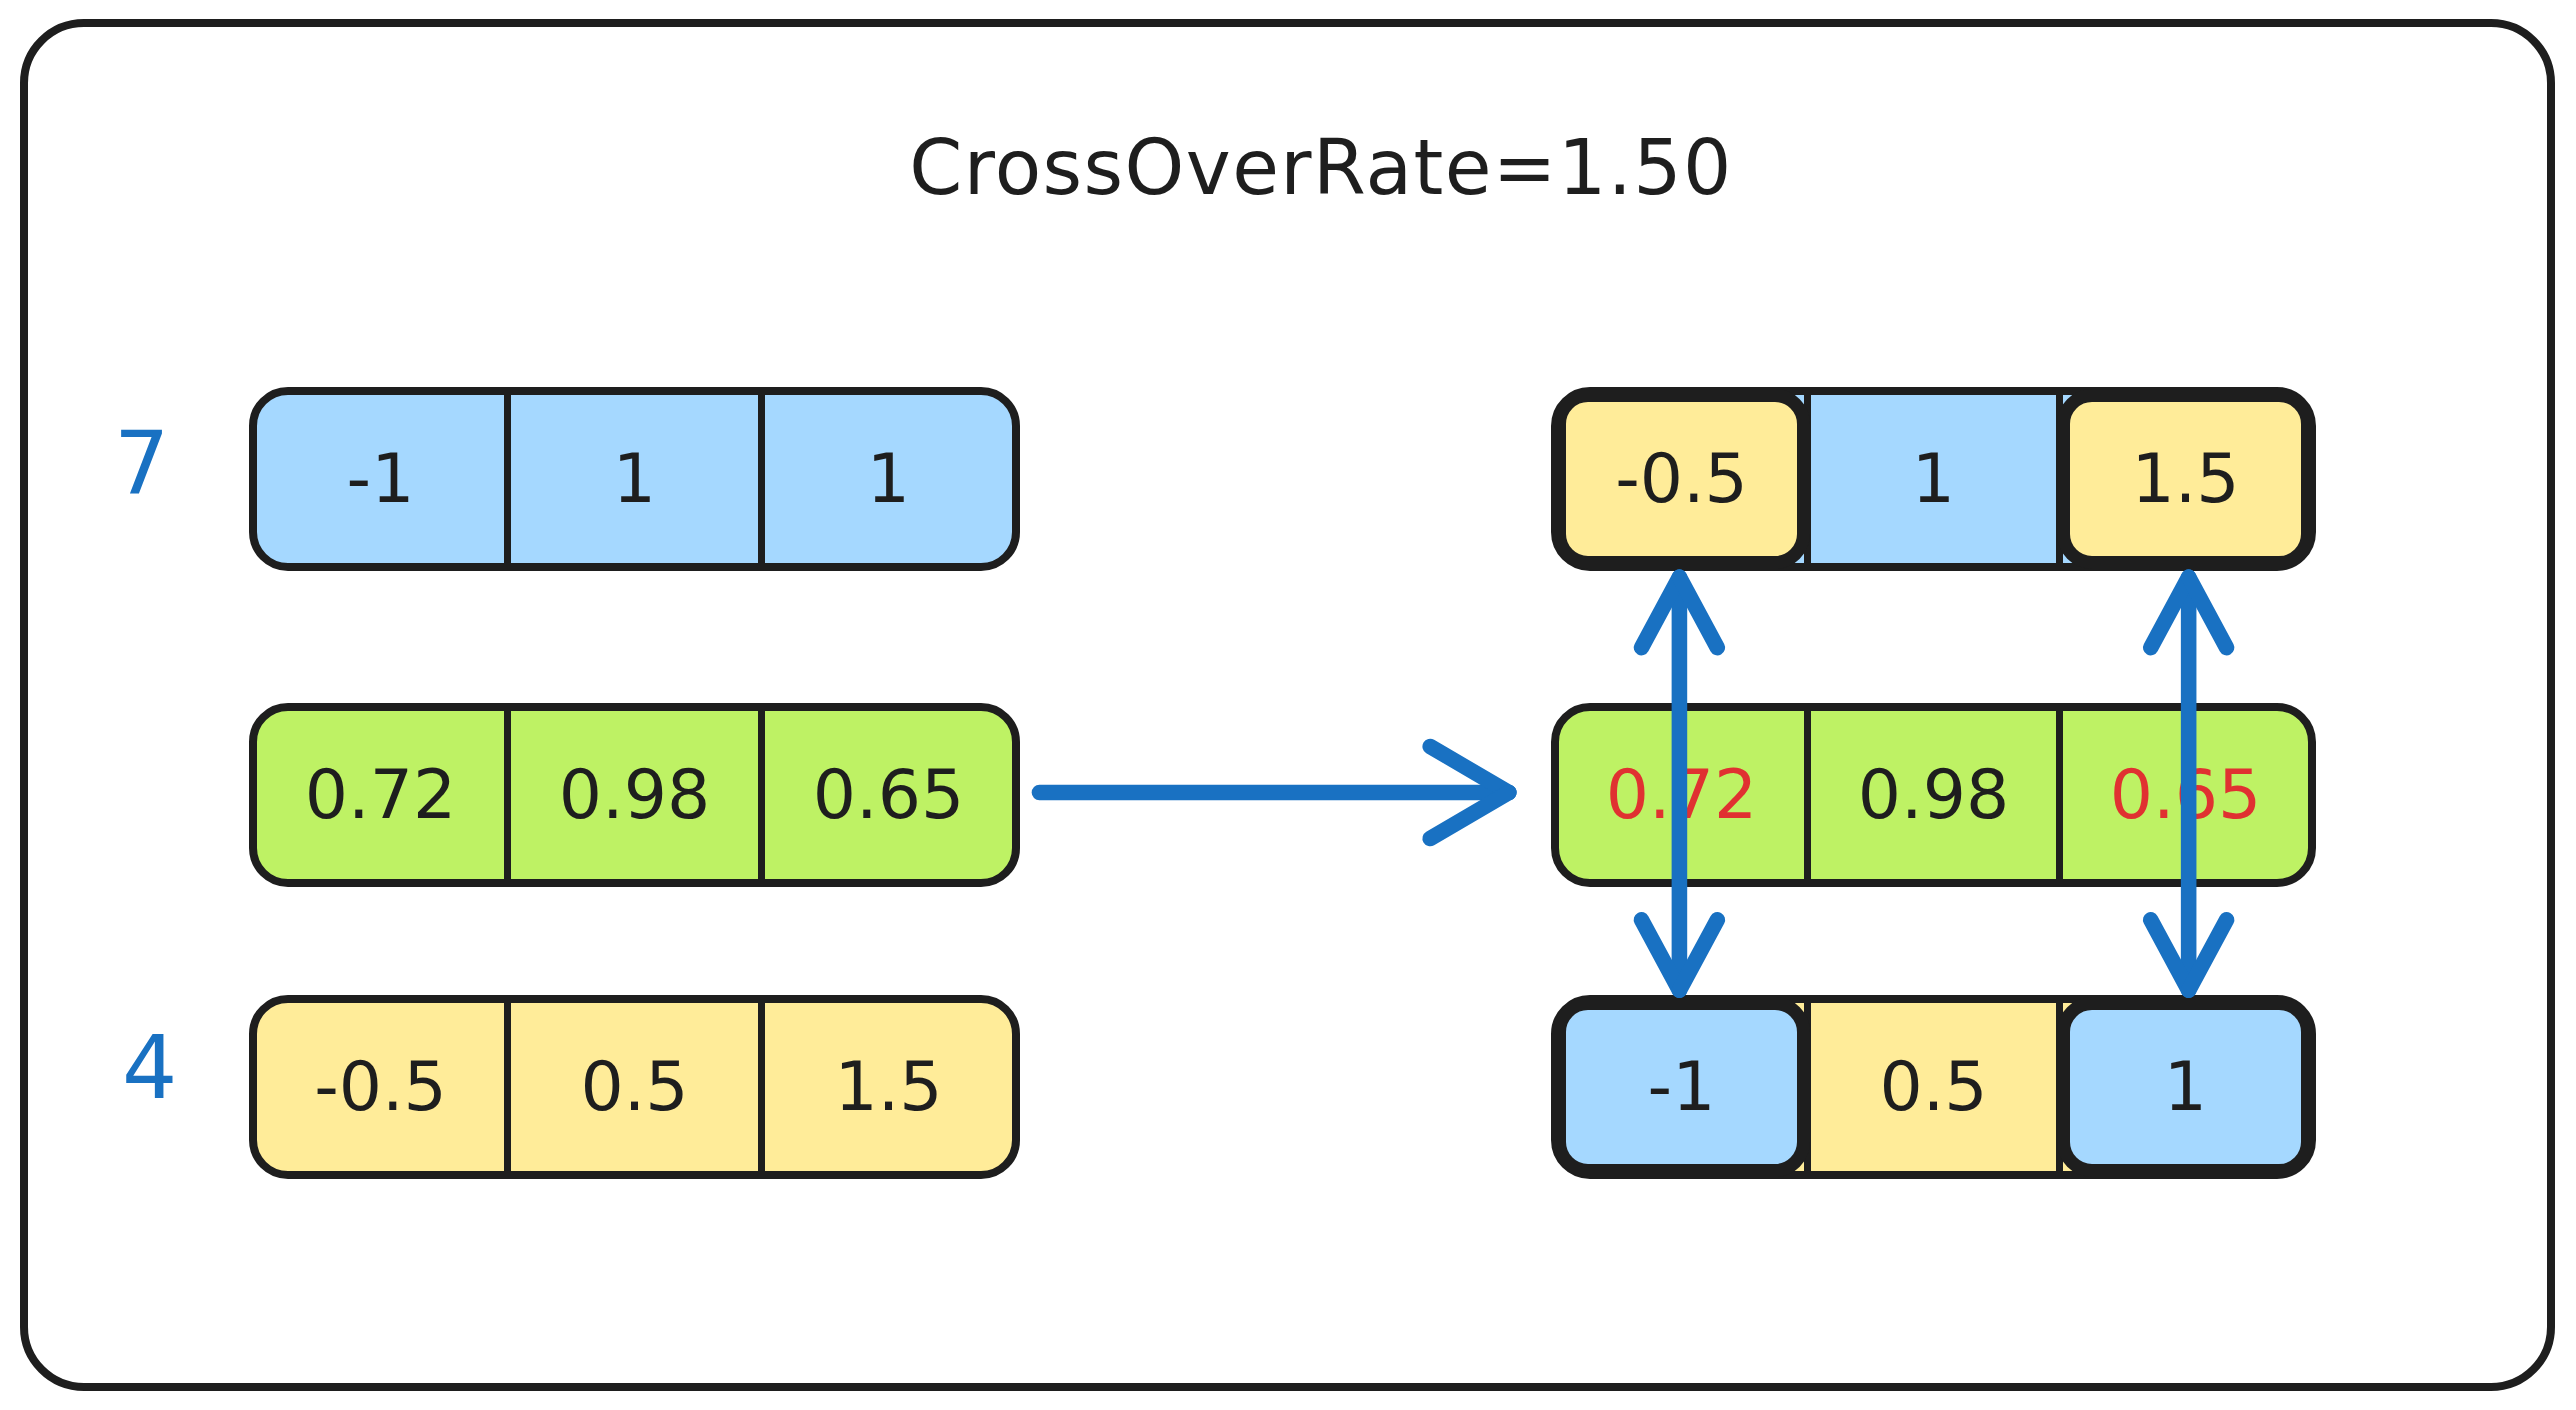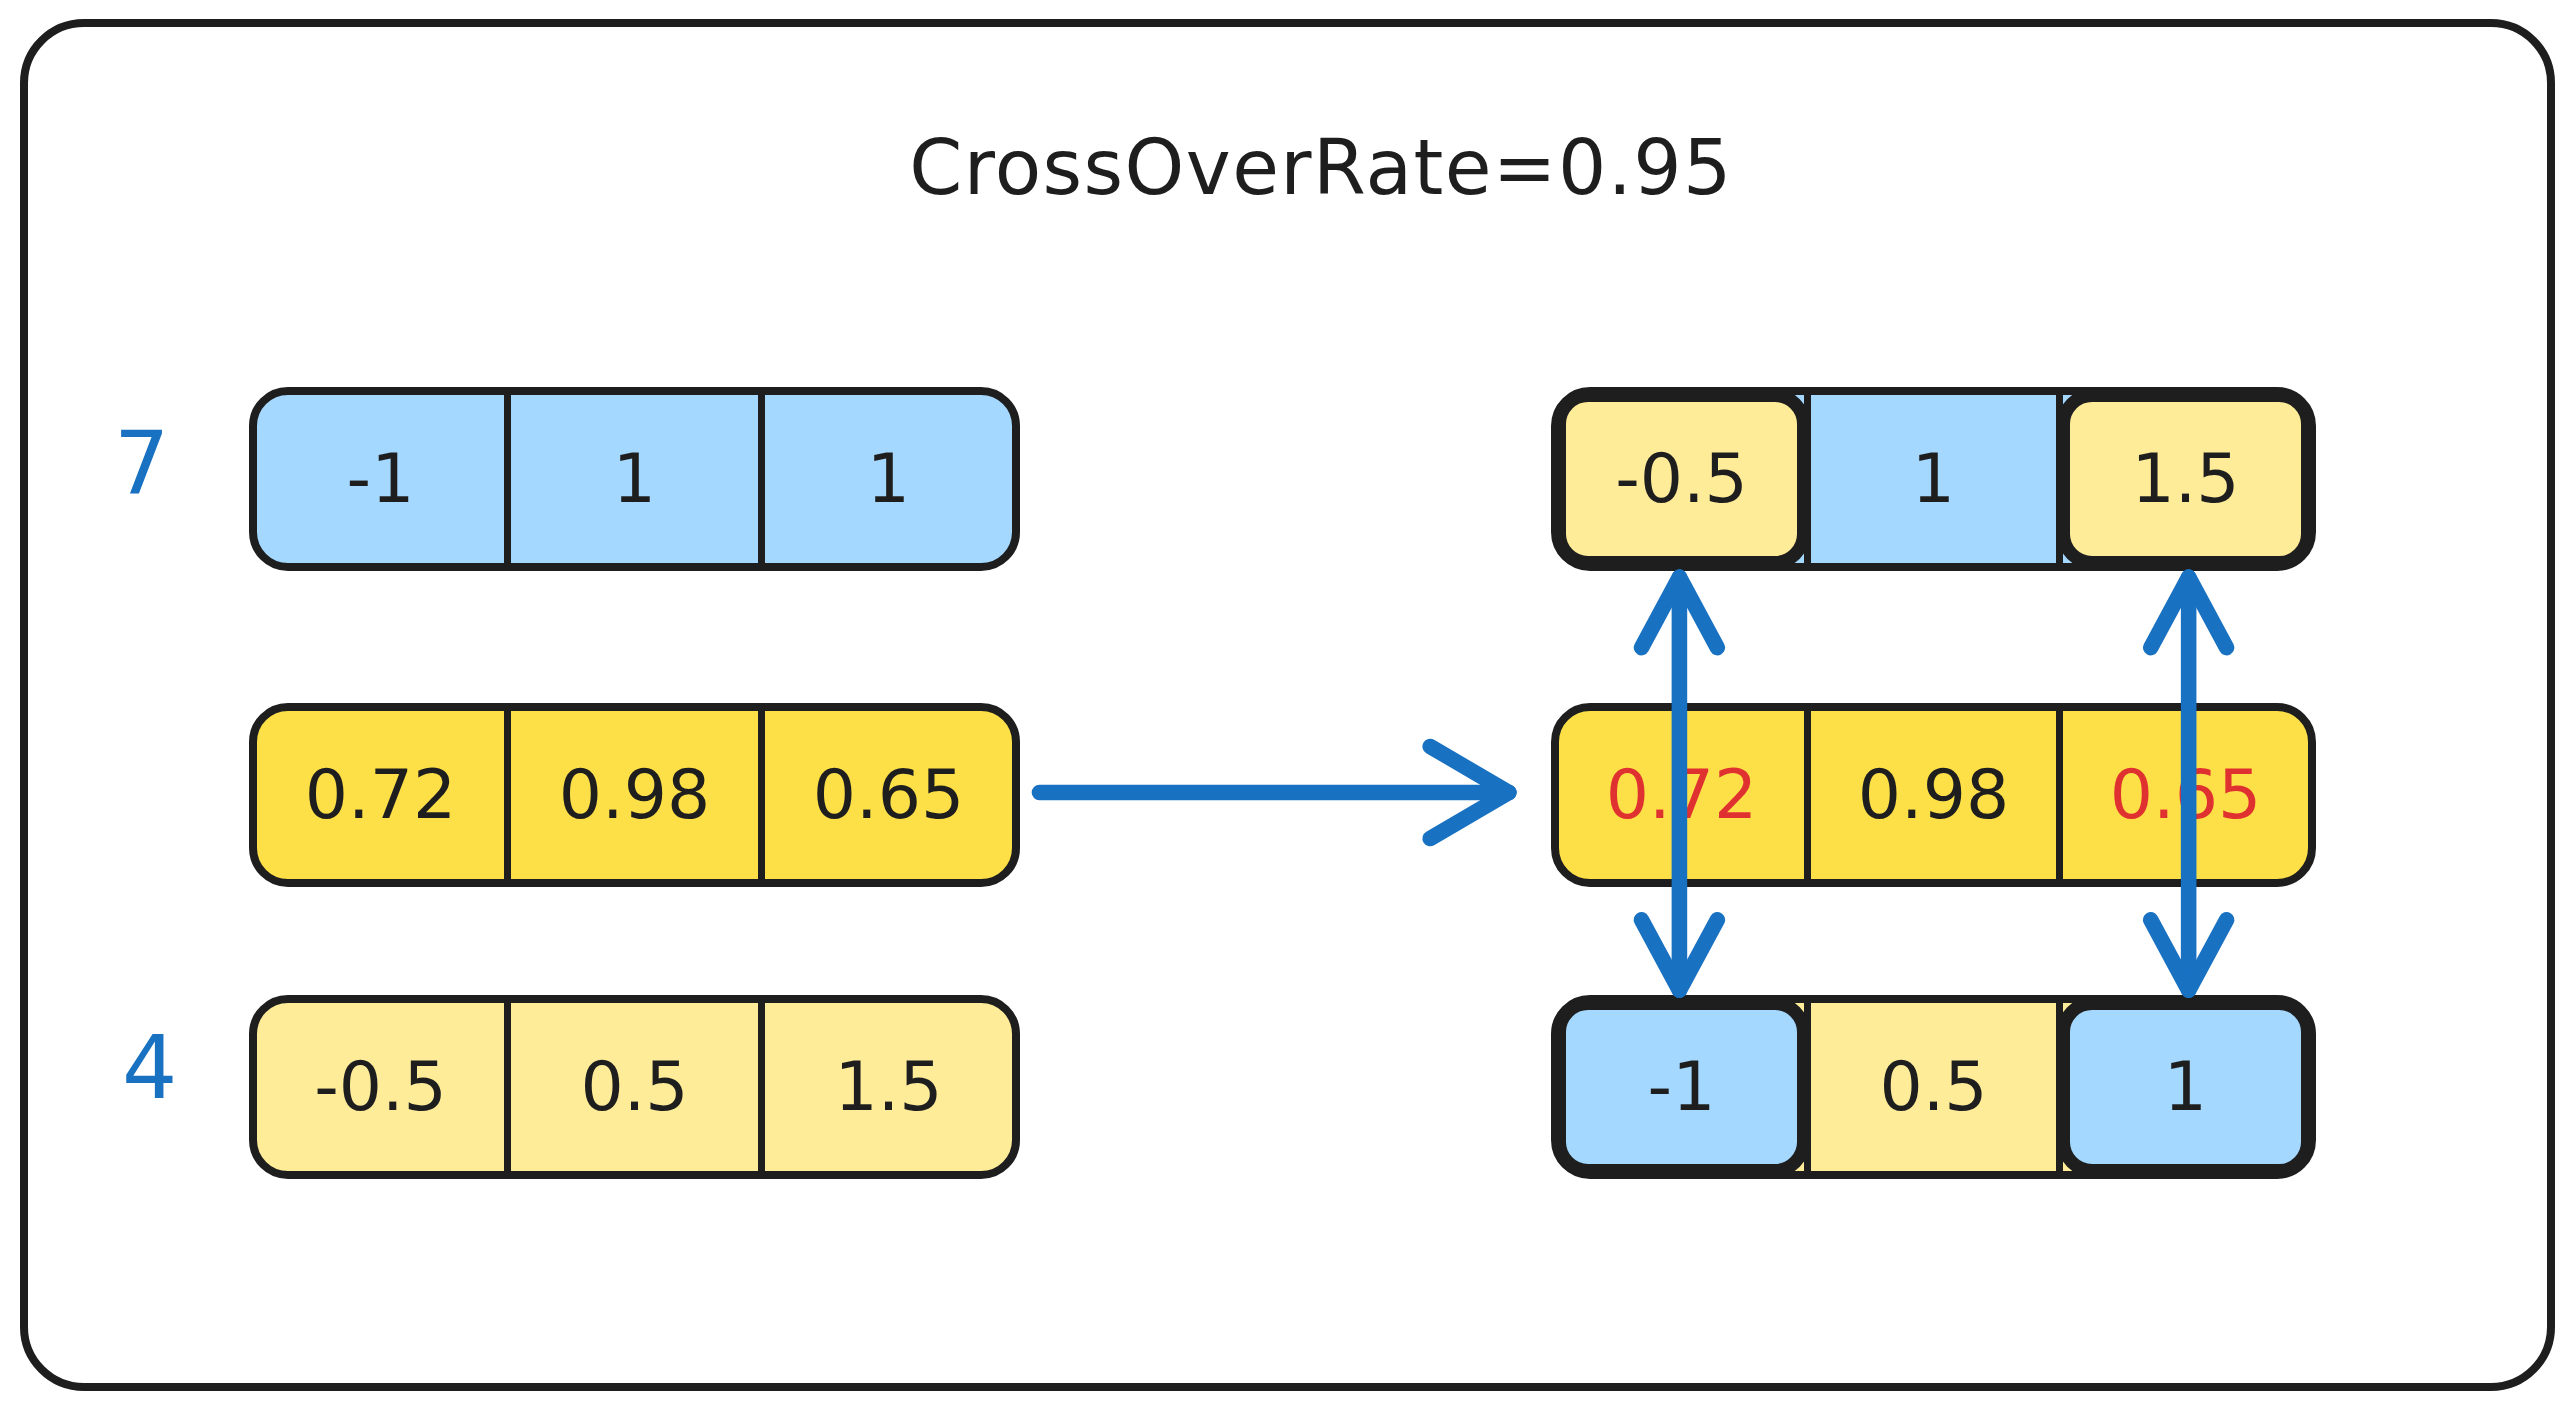--- a/index.html
+++ b/index.html
@@ -8,21 +8,21 @@
   .canvas{position:absolute;inset:0;}
   .frame{position:absolute;left:20.3px;top:19px;width:2535px;height:1372px;
          box-sizing:border-box;border:8.8px solid var(--stroke,#1e1e1e);border-radius:64px;background:#fff;}
   .title{position:absolute;left:1321px;top:123px;transform:translateX(-50%);
          font-size:76px;letter-spacing:1.4px;white-space:nowrap;color:var(--stroke,#1e1e1e);}
   .row{position:absolute;display:flex;height:184px;box-sizing:border-box;
        border:8.8px solid var(--stroke,#1e1e1e);border-radius:39px;}
   .row .cell{flex:1;position:relative;display:flex;align-items:center;justify-content:center;}
   .cell + .cell{border-left:7.4px solid var(--stroke,#1e1e1e);}
   .bg-blue{background:var(--blue-fill,#a5d8ff);}
-  .bg-white{background:#fde047;}
+  .bg-white{background:#bef264;}
   .bg-yellow{background:var(--yellow-fill,#ffec99);}
   .val{font-size:68px;line-height:1;color:var(--stroke,#1e1e1e);}
   .swap{position:absolute;inset:-6.1px;box-sizing:border-box;border:13px solid var(--stroke,#1e1e1e);
         border-radius:35px;display:flex;align-items:center;justify-content:center;z-index:2;}
   .swap.sy{background:var(--yellow-fill,#ffec99);}
   .swap.sb{background:var(--blue-fill,#a5d8ff);}
   .side-label{position:absolute;font-size:87px;line-height:1;color:var(--arrow-blue,#1971c2);}
   
   #p1-row,#rl-row,#p2-row{left:249px;width:771px;}
   #o1-row,#rr-row,#o2-row{left:1551px;width:765px;}
@@ -31,21 +31,21 @@
   #p2-row,#o2-row{top:995px;}
   svg.arrows{position:absolute;left:0;top:0;width:2576px;height:1411px;pointer-events:none;z-index:5;}
   svg.arrows line{stroke:var(--arrow-blue,#1971c2);stroke-width:23;stroke-linecap:round;}
 </style>
 </head>
 <body>
 
 <div class="canvas">
   <div class="frame"></div>
 
-  <div class="title">CrossOverRate=0.95</div>
+  <div class="title">CrossOverRate=1.50</div>
 
   <div class="side-label" style="left:114px;top:421px;">7</div>
   <div class="row bg-blue" id="p1-row">
     <div class="cell">
         <span class="val">-1</span>
       </div>
     <div class="cell">
         <span class="val">1</span>
       </div>
     <div class="cell">

